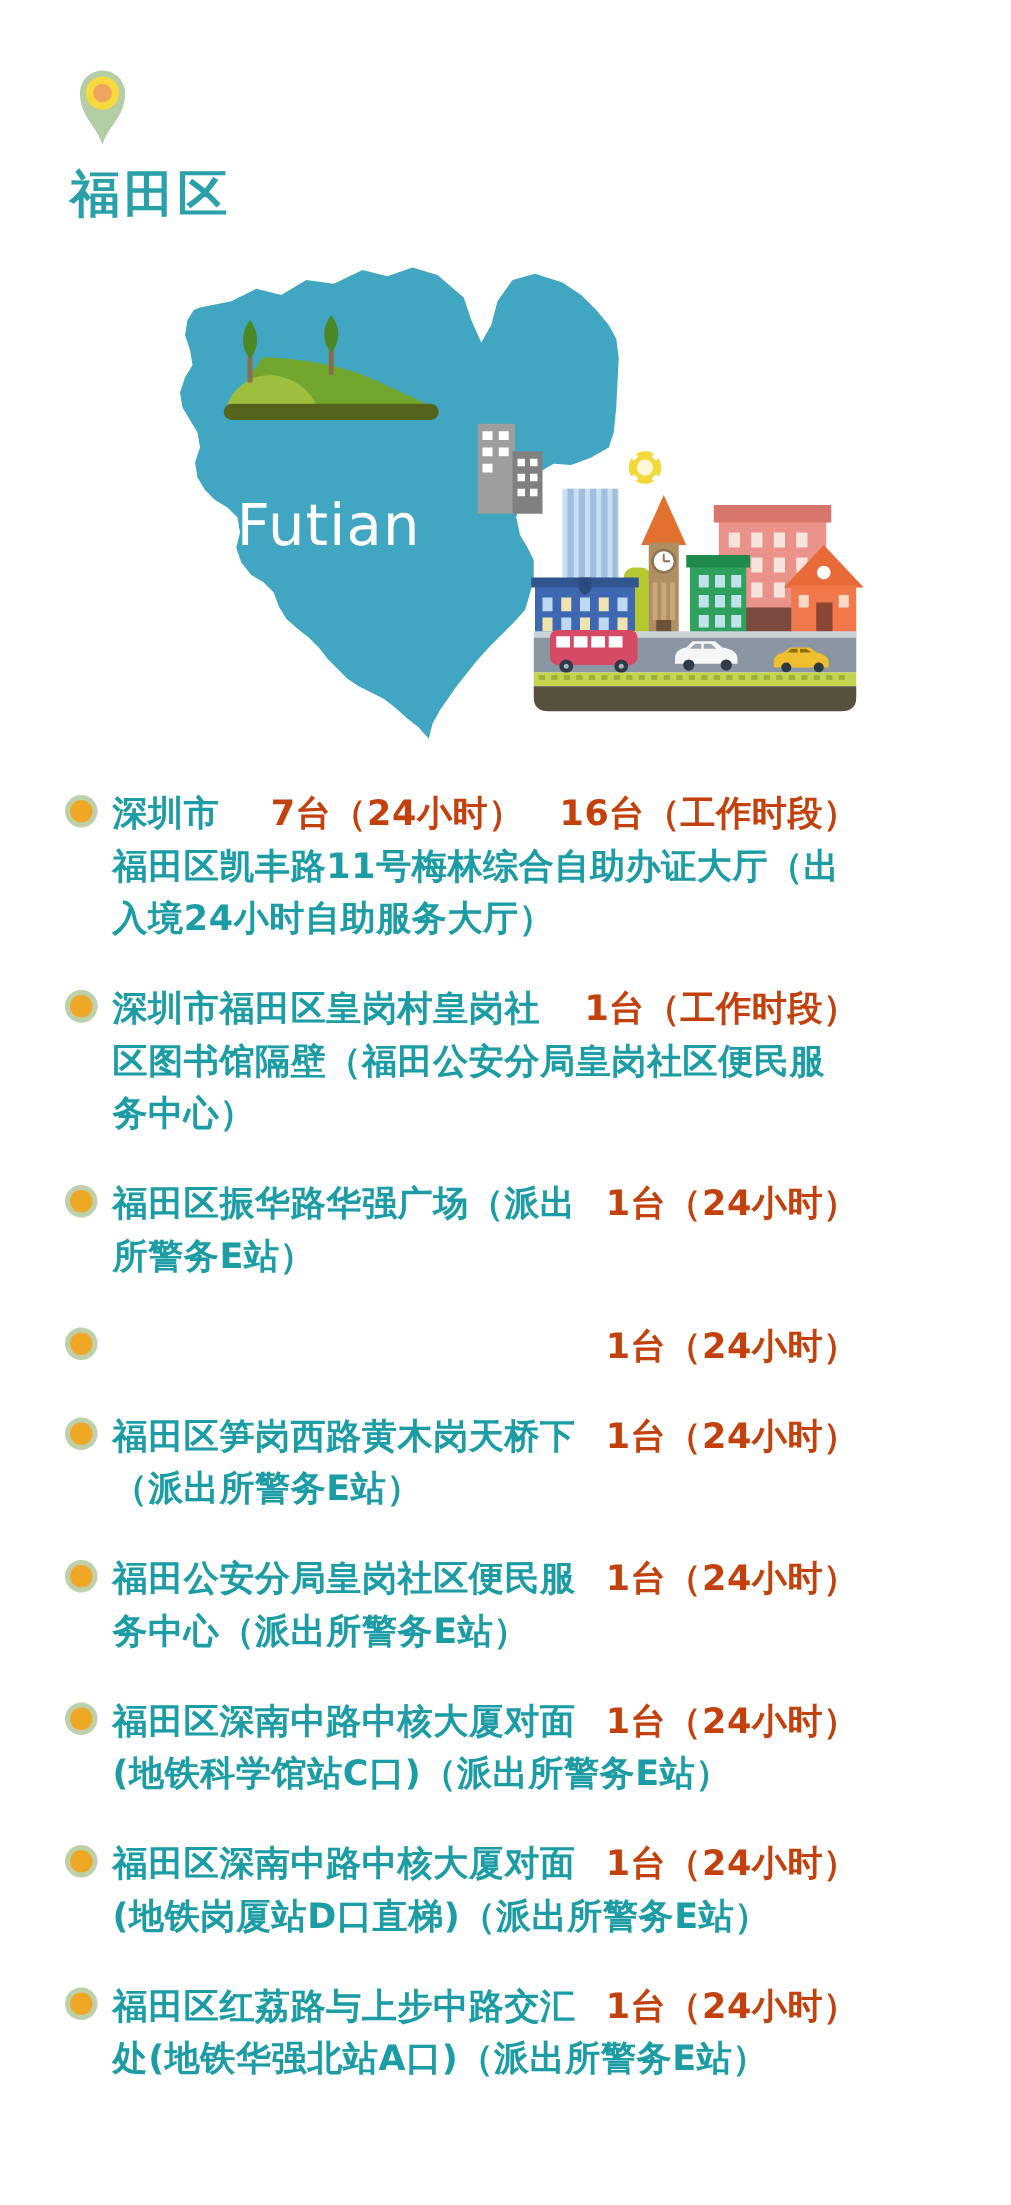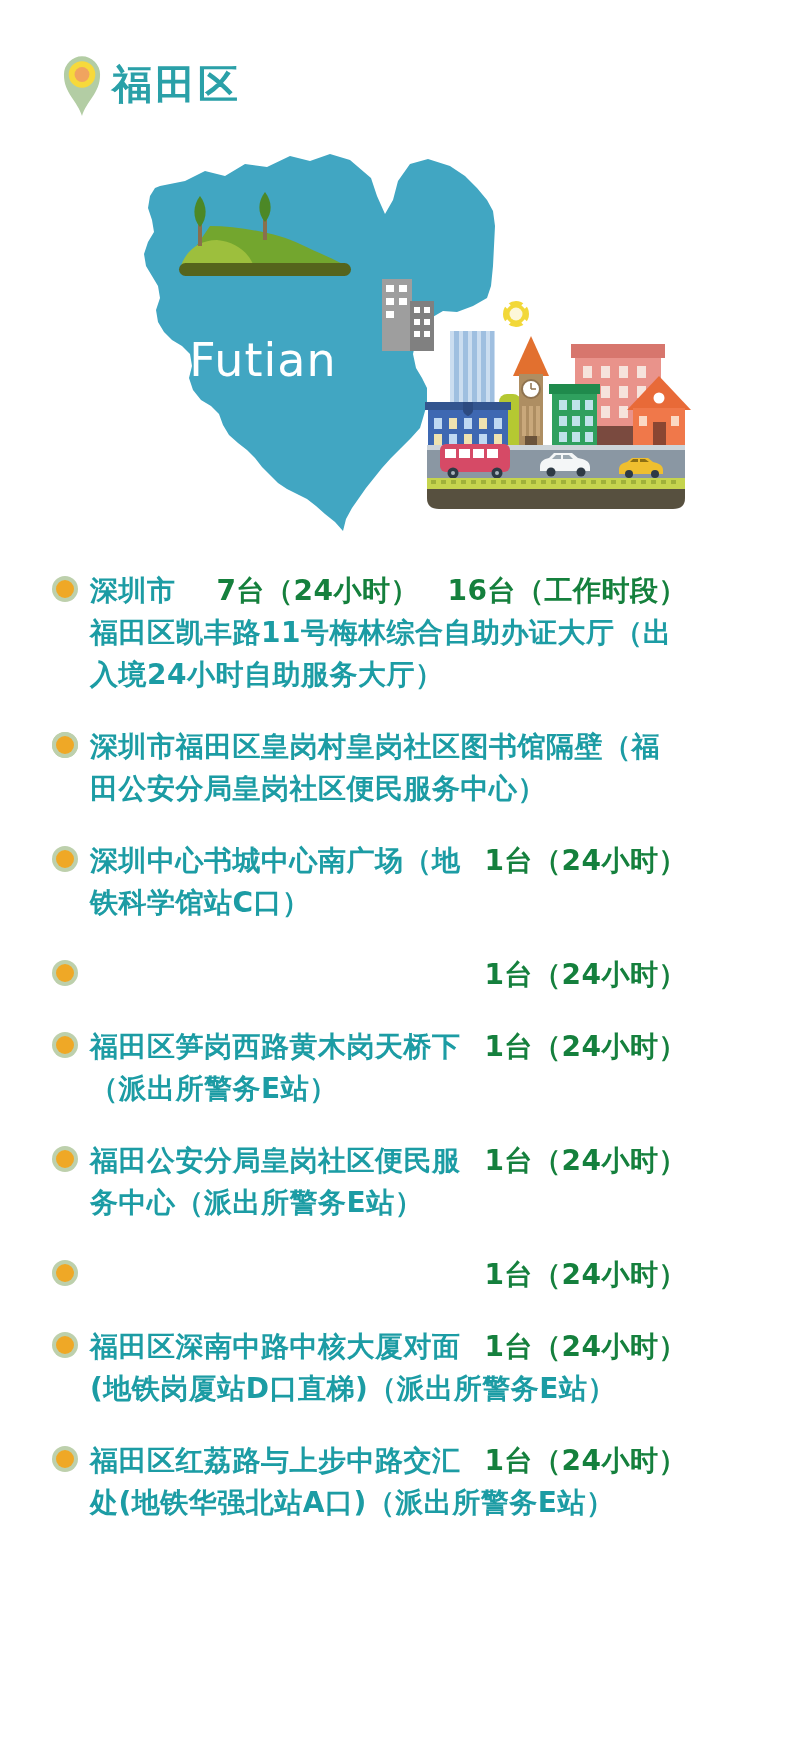--- a/index.html
+++ b/index.html
@@ -10,23 +10,23 @@
   .page{
     position:relative;
     width:809px;
     height:1764px;
     background:#ffffff;
     overflow:hidden;
   }
   
   .hdr{
     display:flex;
-    align-items:center;
-    gap:4px;
+    gap:16px;
     padding:50px 0 0 56px;
+    flex-direction:column;
   }
   .hdr .pin{width:52px;height:68px;flex:0 0 auto;}
   .hdr h1{
     margin:0;
     font-size:40px;
     font-weight:bold;
     color:#2aa0a8;
     letter-spacing:3px;
     line-height:1.1;
   }
@@ -60,21 +60,21 @@
     top:10px;
     width:18px;
     height:18px;
     border-radius:50%;
     background:#efa826;
     box-shadow:0 0 0 4px #bdd0ac;
   }
   .addr{color:#1c9ca4;}
   .count{
     float:right;
-    color:#15803d;
+    color:#c2410c;
     white-space:nowrap;
     margin-left:18px;
   }
 </style>
 </head>
 <body>
 
 <div class="page">
 
   <header class="hdr">
@@ -295,27 +295,28 @@
       <span class="count">7台（24小时）　16台（工作时段）</span>
       <span class="addr">深圳市福田区凯丰路11号梅林综合自助办证大厅（出入境24小时自助服务大厅）</span>
     </li>
 
     <li>
       <span class="bullet"></span>
     </li>
 
     <li>
       <span class="bullet"></span>
+      <span class="count">1台（工作时段）</span>
       <span class="addr">深圳市福田区皇岗村皇岗社区图书馆隔壁（福田公安分局皇岗社区便民服务中心）</span>
     </li>
 
     <li>
       <span class="bullet"></span>
       <span class="count">1台（24小时）</span>
-      <span class="addr">深圳中心书城中心南广场（地铁科学馆站C口）</span>
+      <span class="addr">福田区振华路华强广场（派出所警务E站）</span>
     </li>
 
     <li>
       <span class="bullet"></span>
       <span class="count">1台（24小时）</span>
     </li>
 
     <li>
       <span class="bullet"></span>
       <span class="count">1台（24小时）</span>
@@ -324,20 +325,21 @@
 
     <li>
       <span class="bullet"></span>
       <span class="count">1台（24小时）</span>
       <span class="addr">福田公安分局皇岗社区便民服务中心（派出所警务E站）</span>
     </li>
 
     <li>
       <span class="bullet"></span>
       <span class="count">1台（24小时）</span>
+      <span class="addr">福田区深南中路中核大厦对面(地铁科学馆站C口)（派出所警务E站）</span>
     </li>
 
     <li>
       <span class="bullet"></span>
       <span class="count">1台（24小时）</span>
       <span class="addr">福田区深南中路中核大厦对面(地铁岗厦站D口直梯)（派出所警务E站）</span>
     </li>
 
     <li>
       <span class="bullet"></span>

